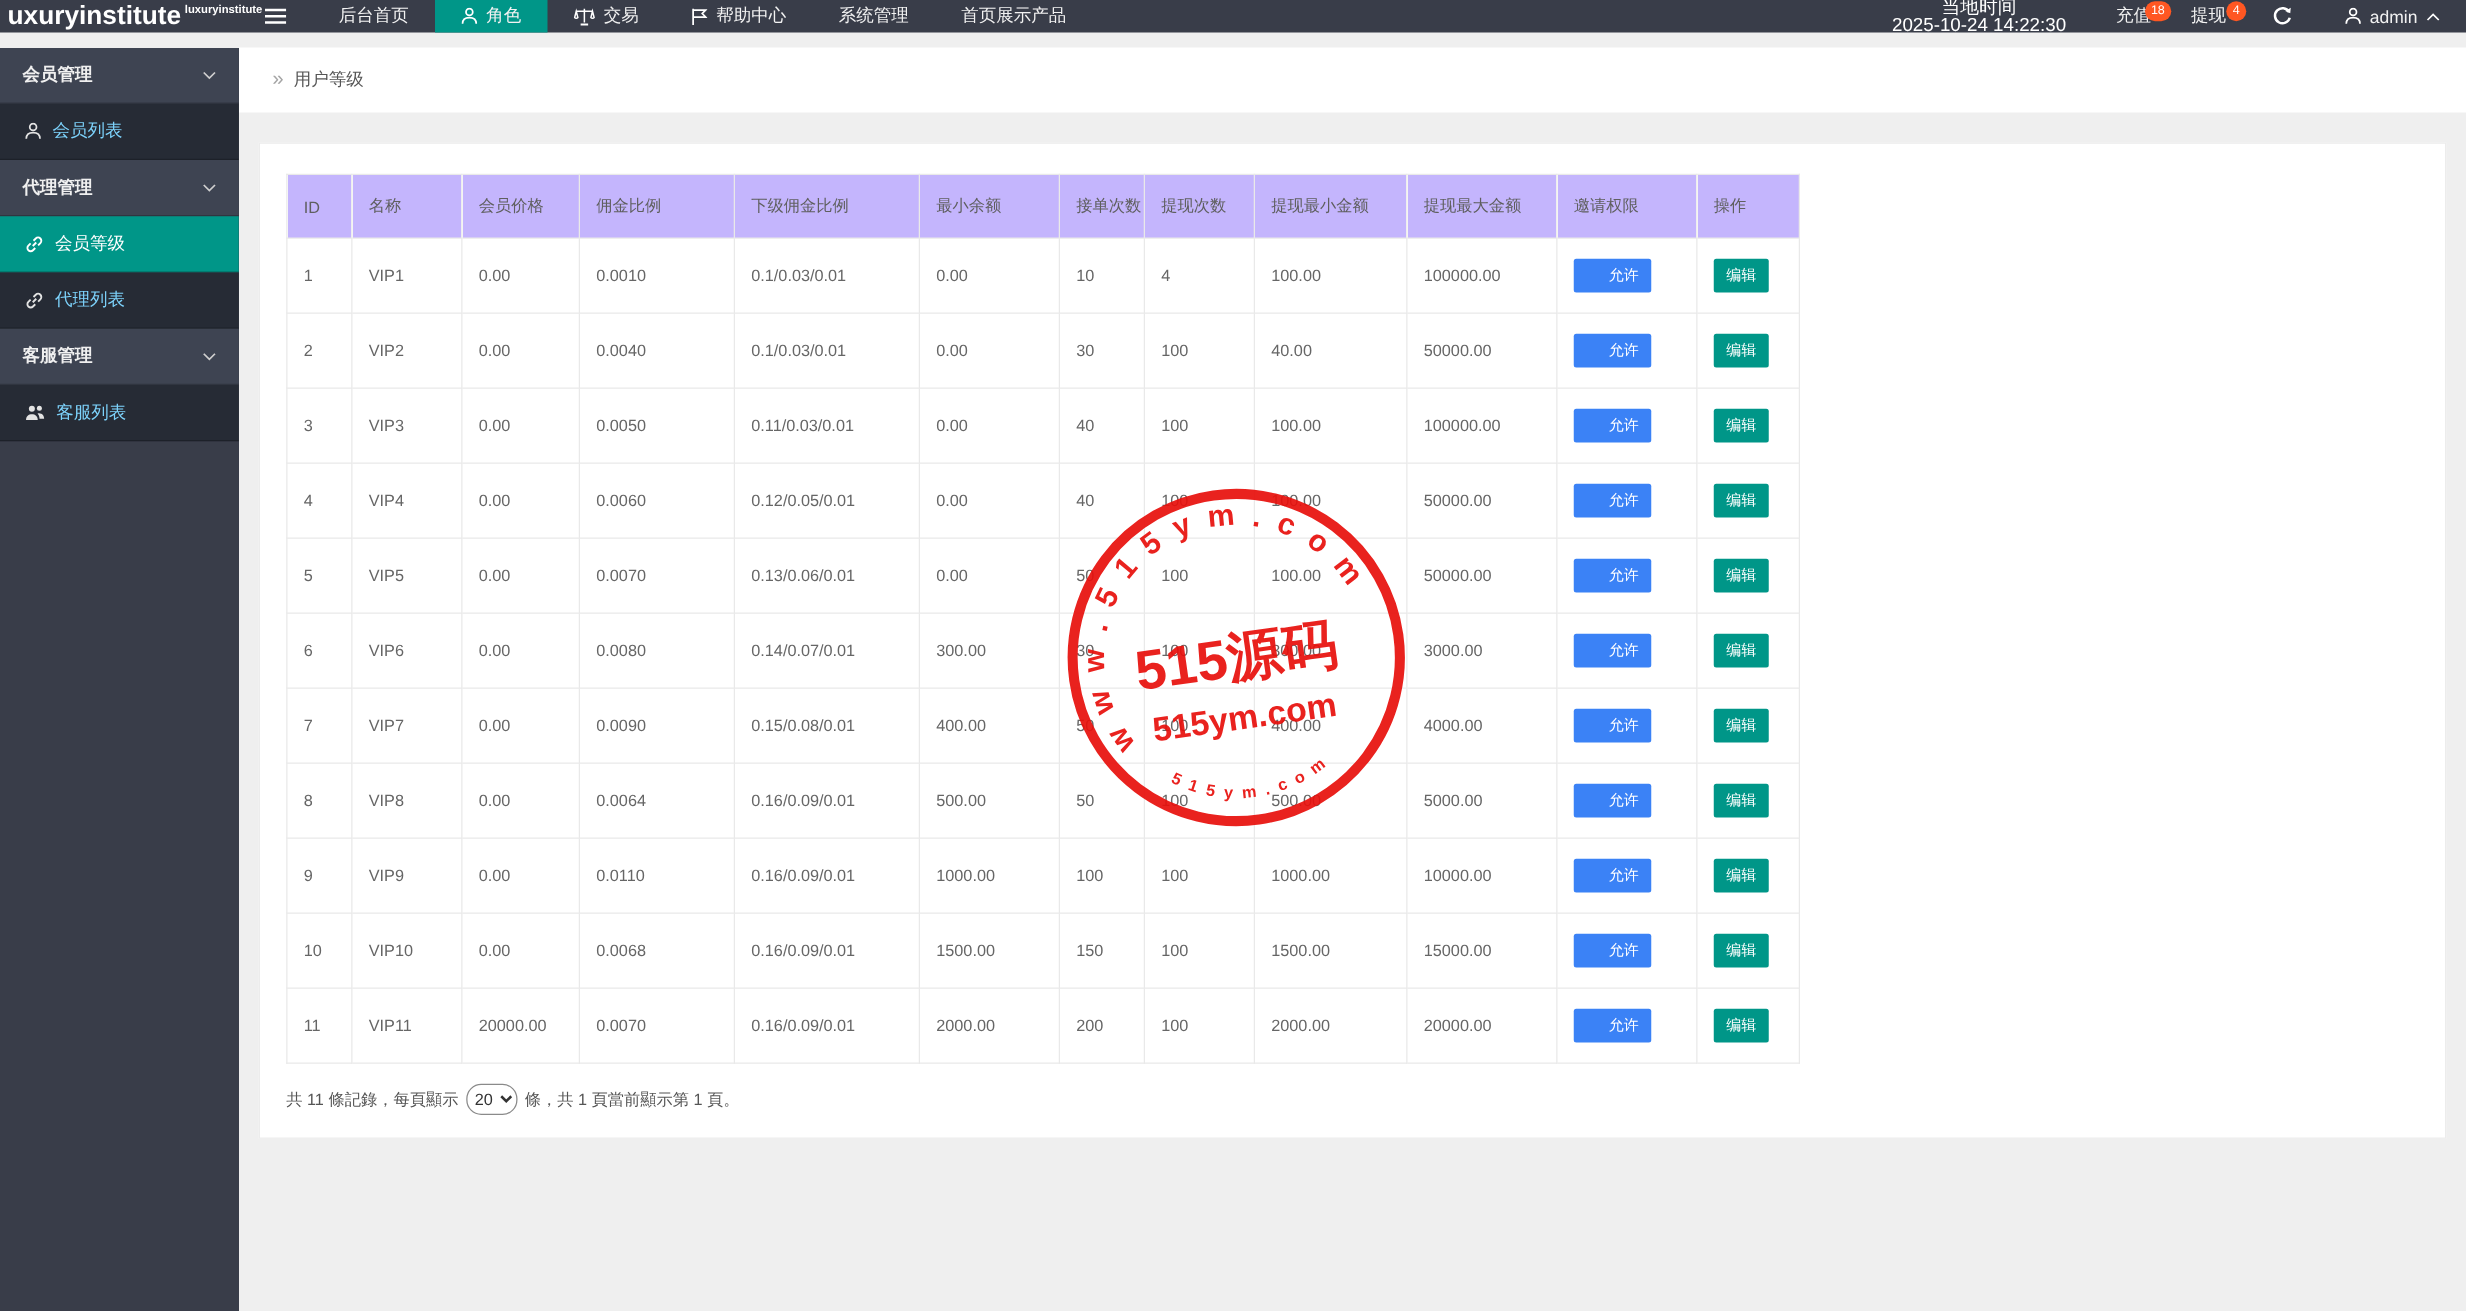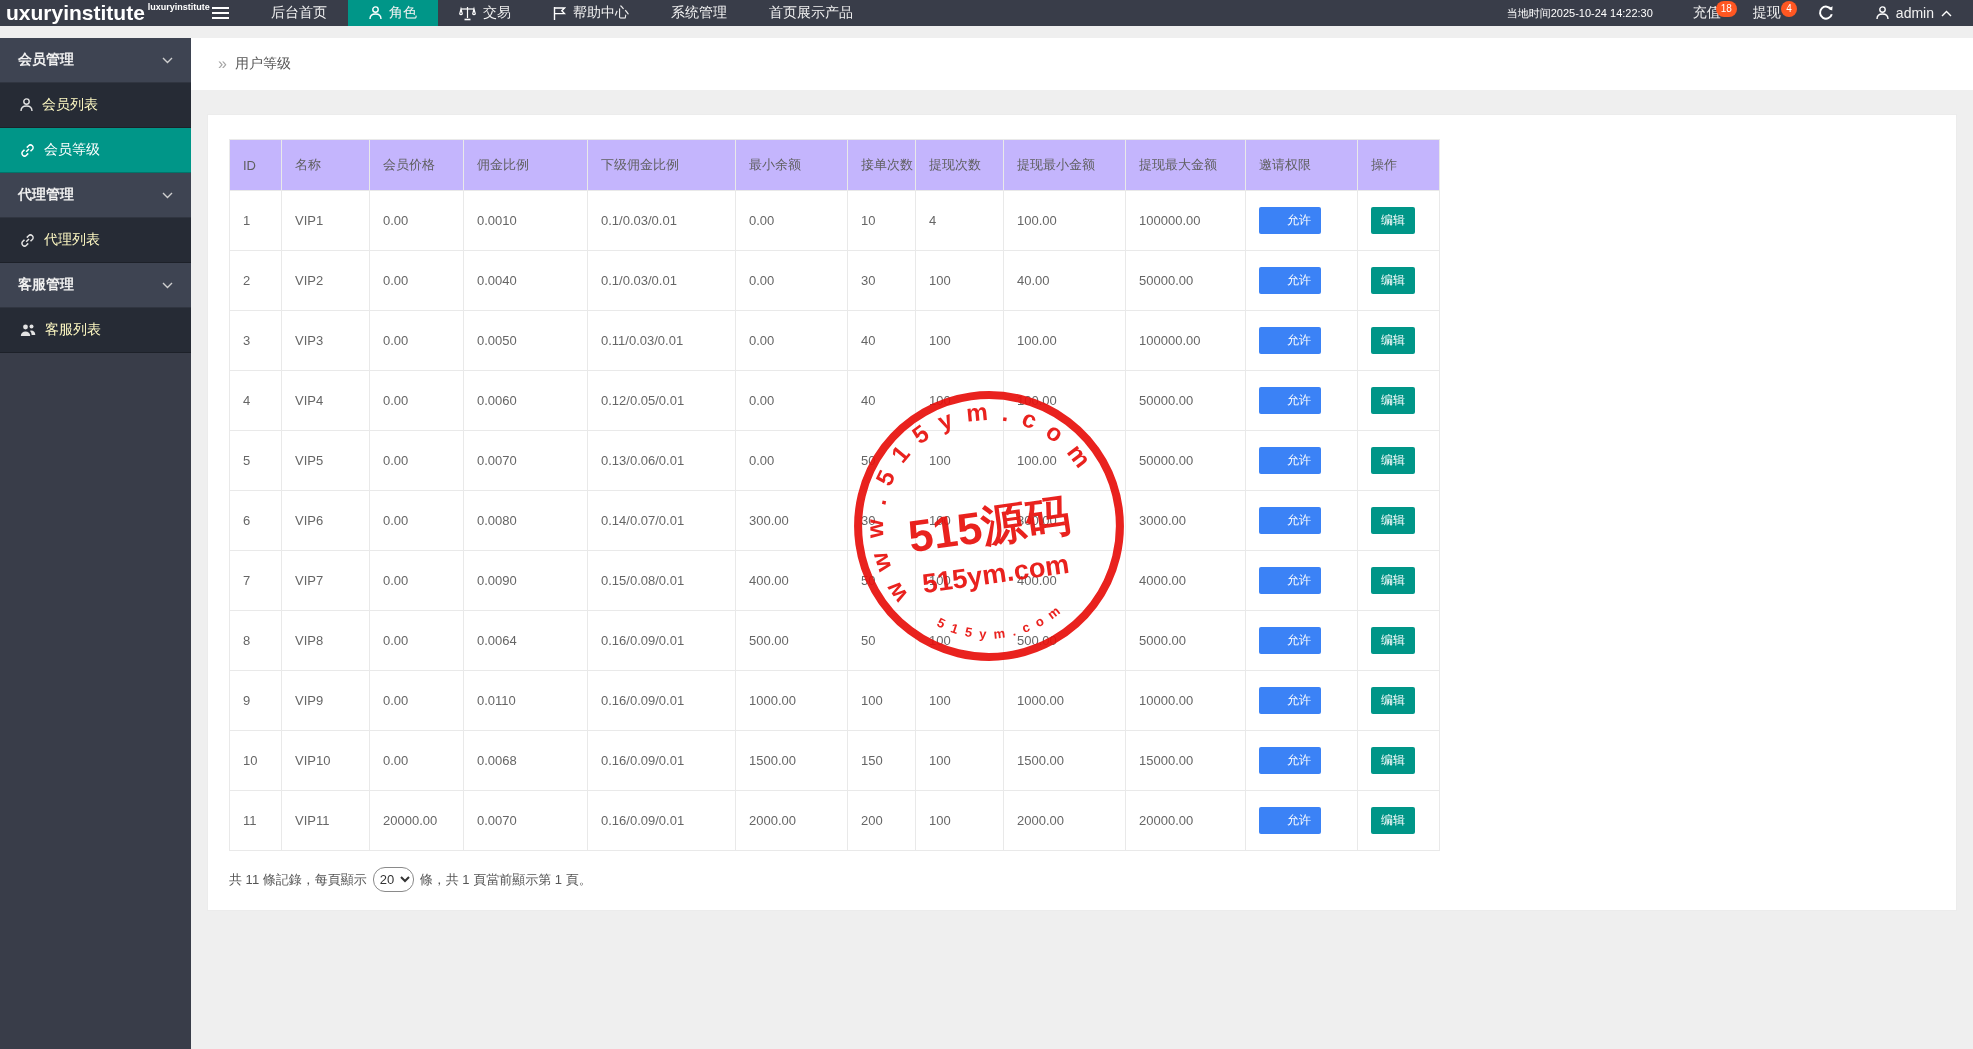--- a/index.html
+++ b/index.html
@@ -10,36 +10,36 @@
   .navbar { position:fixed; top:0; left:0; width:1973px; height:26px;
     background:#393D49; display:flex; align-items:stretch; z-index:60; color:#fff; }
   .logo { width:191px; display:flex; align-items:center; padding-left:6px;
     font-size:21px; font-weight:bold; color:#fff; white-space:nowrap; }
   .logo sup { font-size:9px; font-weight:600; margin-left:3px; transform:translateY(-6px); }
   .nav-left { display:flex; align-items:stretch; }
   .nav-item { display:flex; align-items:center; gap:7px; padding:0 21px;
     font-size:14px; color:#f2f2f2; cursor:pointer; white-space:nowrap;justify-content:flex-end; }
   .nav-item.active { background:#009688; }
   .nav-right { margin-left:auto; display:flex; align-items:stretch; }
-  .nav-time { display:flex; justify-content:center;
-    align-items:center; font-size:11px; line-height:15px; padding:0 24px; color:#fff; }
+  .nav-time { display:flex; flex-direction:column; justify-content:center;
+    align-items:center; font-size:15px; line-height:15px; padding:0 24px; color:#fff; }
   .badge-item { position:relative; padding:0 16px; }
   .badge { position:absolute; top:1px; right:0px; background:#FF5722; color:#fff;
     font-size:10px; line-height:10px; padding:3px 5px; border-radius:9px; min-width:8px;
     text-align:center; }
   .icon { display:inline-flex; align-items:center; justify-content:center; }
   .icon svg { display:block; }
 
   
   .sidebar { position:fixed; top:38px; left:0; bottom:0; width:191px;
     background:#393D49; z-index:50; }
   .side-item { height:45px; display:flex; align-items:center; padding:0 18px;
     font-size:14px; color:#f0f0f0; cursor:pointer; border-bottom:1px solid rgba(0,0,0,.22); }
   .side-group { background:#3E4452; justify-content:space-between;font-weight:bold; }
-  .side-child { background:#262B35; gap:9px; padding-left:20px; color:#fef9c3; }
+  .side-child { background:#262B35; gap:9px; padding-left:20px; color:#7dd3fc; }
   .side-child.active { background:#009688; color:#fff; }
 
   
   .main { position:absolute; top:38px; left:191px; width:1782px; bottom:0; }
   .breadcrumb-bar { height:52px; background:#fff; display:flex; align-items:center;
     padding:0 27px; font-size:14px; color:#555; }
   .breadcrumb-arrows { color:#a5a5a5; font-size:16px; margin-right:8px; }
   .content { padding:24px 16px; }
   .card { background:#fff; border:1px solid #ececec; min-height:672px;
     padding:24px 0 0 21px; position:relative; }
@@ -175,35 +175,35 @@
   </div>
   <div class="side-item side-child">
     <span class="icon">
       <svg width="13" height="14" viewBox="0 0 13 14" fill="none" stroke="#e3e3e3" stroke-width="1.4">
           <circle cx="6.5" cy="3.6" r="2.7"></circle>
           <path d="M1 13 C1 9.6 3.4 8 6.5 8 C9.6 8 12 9.6 12 13"></path>
         </svg>
     </span>
     <span>会员列表</span>
   </div>
+  <div class="side-item side-group">
+    <span>代理管理</span>
+    <span class="icon">
+      <svg width="11" height="7" viewBox="0 0 11 7" fill="none" stroke="#cfcfcf" stroke-width="1.4">
+          <polyline points="1,1 5.5,5.5 10,1"></polyline>
+        </svg>
+    </span>
+  </div>
   <div class="side-item side-child active">
     <span class="icon">
       <svg width="15" height="15" viewBox="0 0 15 15" fill="none" stroke="#fff" stroke-width="1.5">
           <path d="M6.2 8.8 L9 6 M8.2 10.4 l-1.8 1.8 a2.6 2.6 0 0 1 -3.7 -3.7 l1.8 -1.8 M6.8 4.6 l1.8 -1.8 a2.6 2.6 0 0 1 3.7 3.7 l-1.8 1.8"></path>
         </svg>
     </span>
     <span>会员等级</span>
-  </div>
-  <div class="side-item side-group">
-    <span>代理管理</span>
-    <span class="icon">
-      <svg width="11" height="7" viewBox="0 0 11 7" fill="none" stroke="#cfcfcf" stroke-width="1.4">
-          <polyline points="1,1 5.5,5.5 10,1"></polyline>
-        </svg>
-    </span>
   </div>
   <div class="side-item side-child">
     <span class="icon">
       <svg width="15" height="15" viewBox="0 0 15 15" fill="none" stroke="#e3e3e3" stroke-width="1.5">
           <path d="M6.2 8.8 L9 6 M8.2 10.4 l-1.8 1.8 a2.6 2.6 0 0 1 -3.7 -3.7 l1.8 -1.8 M6.8 4.6 l1.8 -1.8 a2.6 2.6 0 0 1 3.7 3.7 l-1.8 1.8"></path>
         </svg>
     </span>
     <span>代理列表</span>
   </div>
   <div class="side-item side-group">

